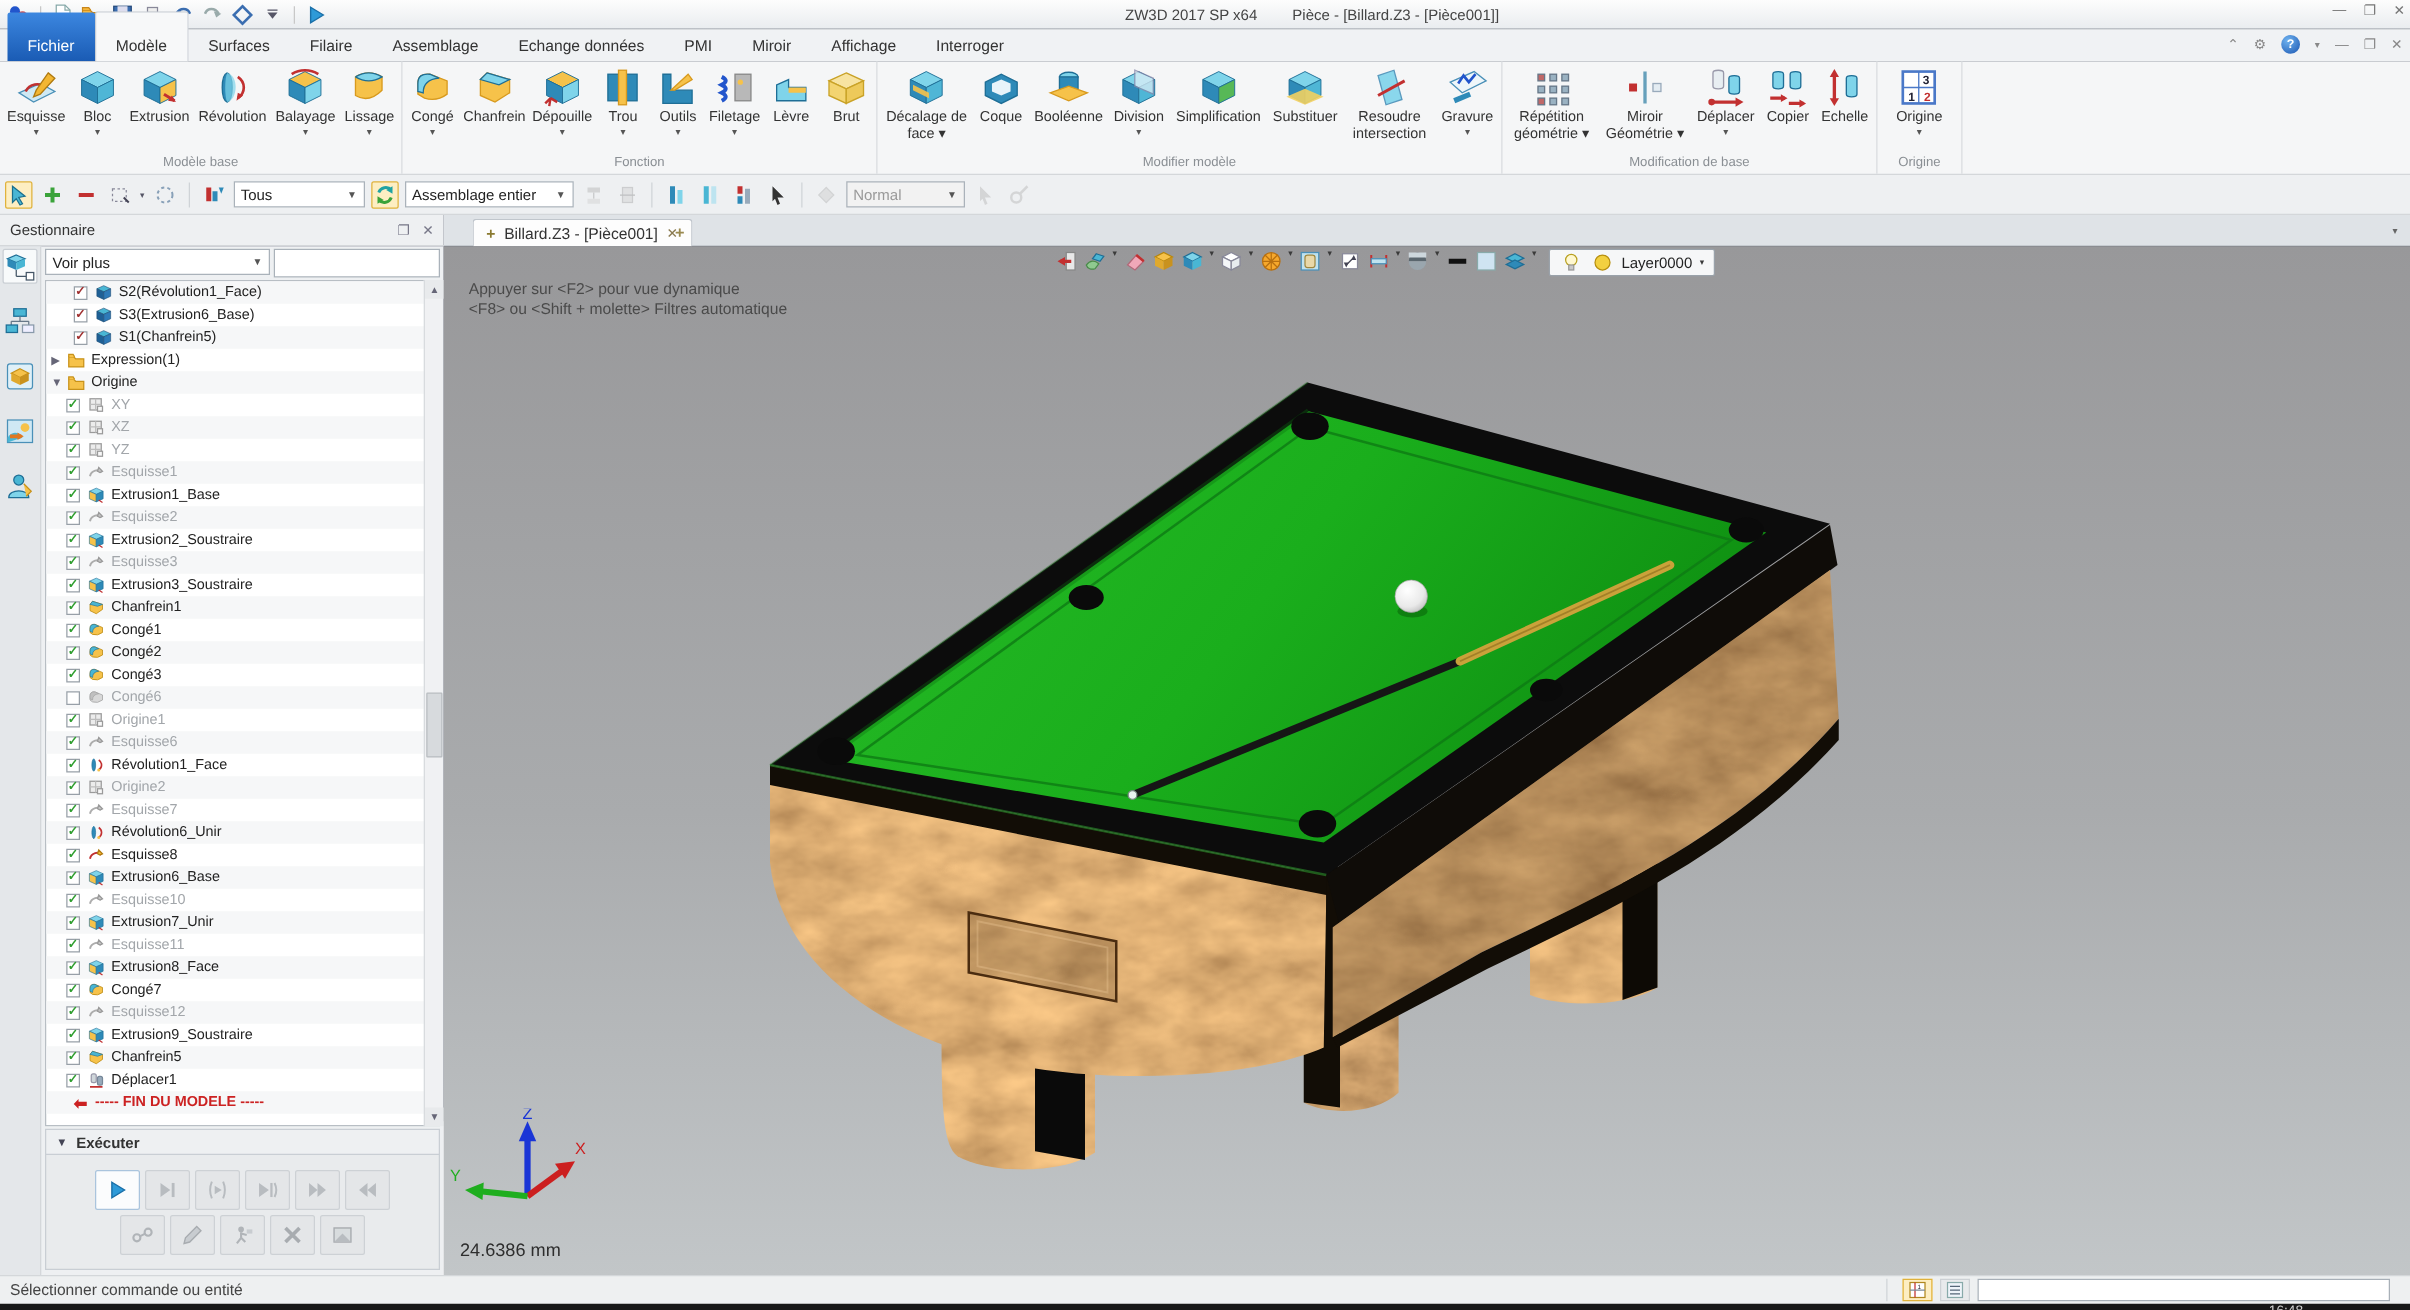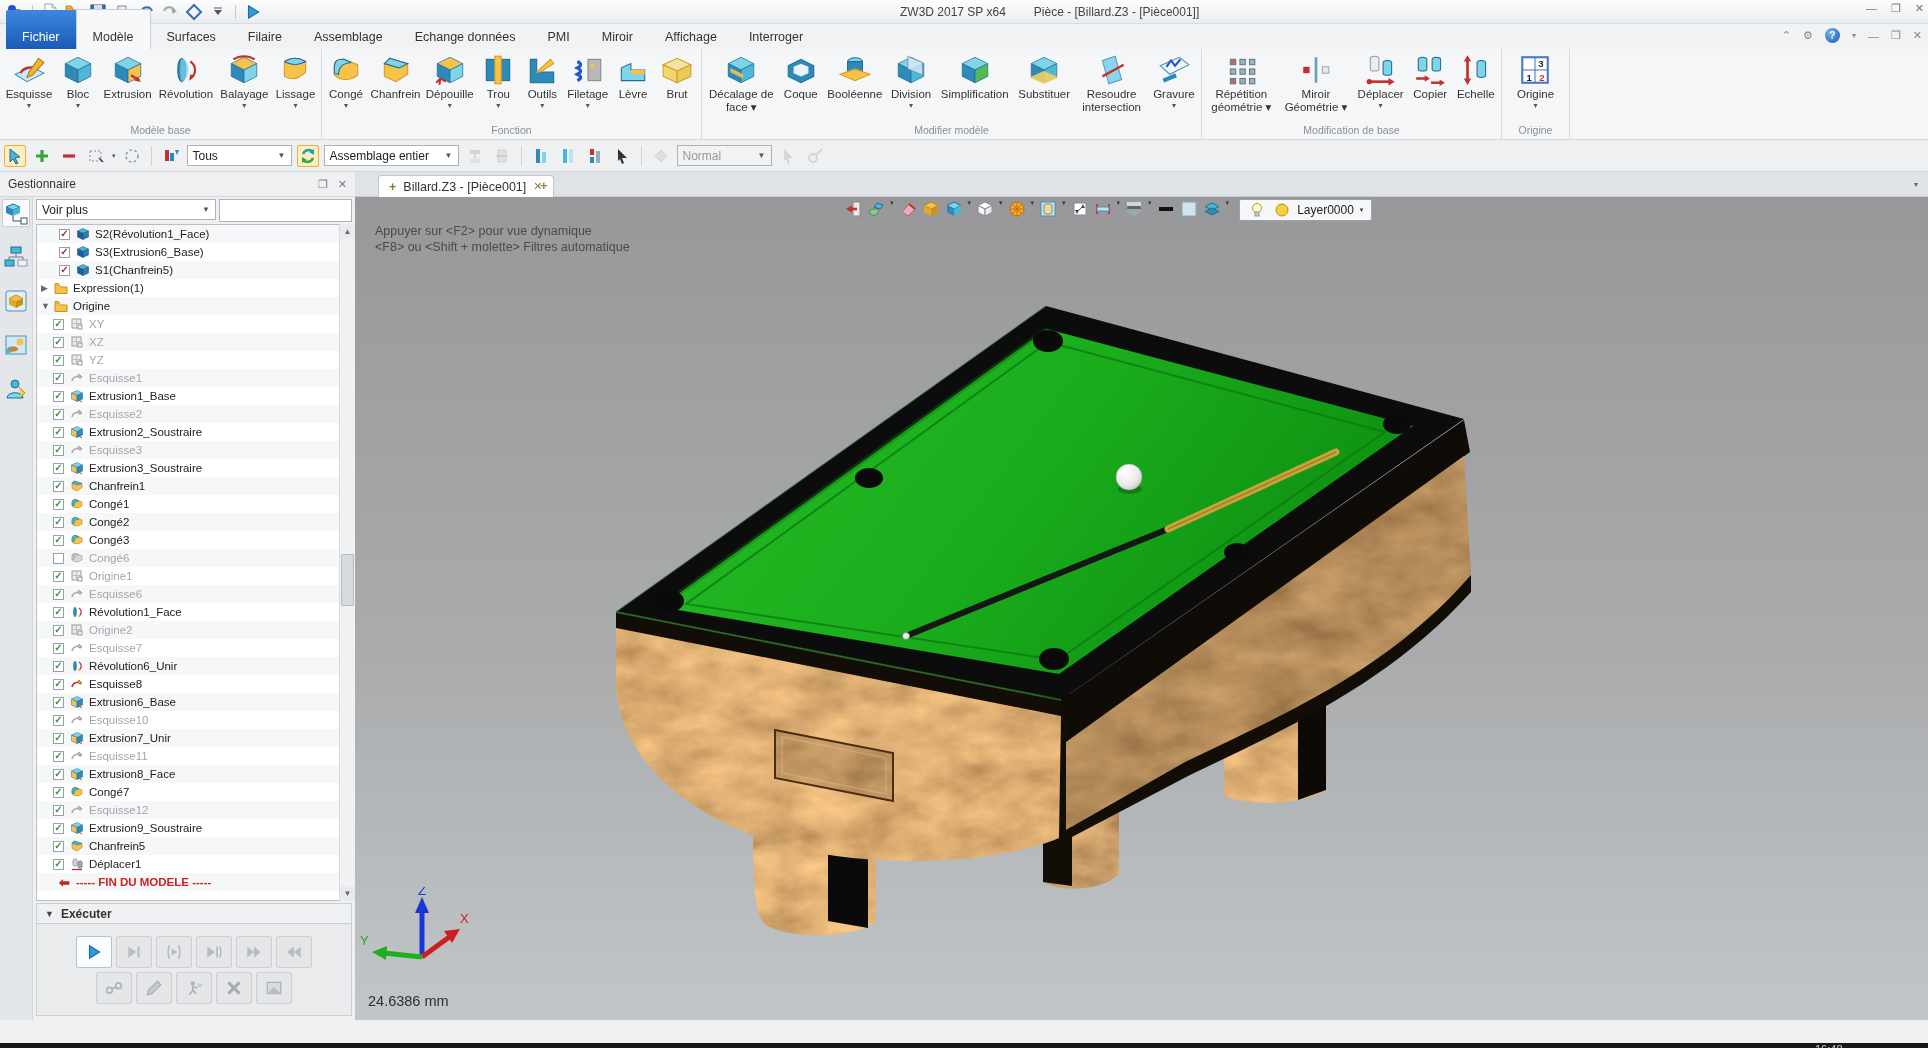--- a/index.html
+++ b/index.html
@@ -1309,17 +1309,40 @@
       <line x1="62" y1="70" x2="24" y2="66" stroke="#1fae1f" stroke-width="5"></line>
       <polygon points="12,65 27,59 26,73" fill="#1fae1f"></polygon>
       <text x="58" y="8" font-size="13" fill="#1a35d6" id="axZ">Z</text>
       <text x="100" y="36" font-size="13" fill="#cc1f1f" id="axX">X</text>
       <text x="0" y="58" font-size="13" fill="#1fae1f" id="axY">Y</text>
     </svg>
 
     <div class="vp-measure">24.6386 mm</div>
   </div>
 
+  <div class="statusbar">
+    <span class="msg">Sélectionner commande ou entité</span>
+    <div class="sb-right">
+      <div class="sb-vsep"></div>
+      <div class="sb-btn hl">
+        <svg viewBox="0 0 14 14">
+            <rect x="1" y="1" width="12" height="12" fill="#fff" stroke="#b08820"></rect>
+            <line x1="5" y1="1" x2="5" y2="13" stroke="#c23030"></line>
+            <line x1="1" y1="7" x2="13" y2="7" stroke="#7a8a9a"></line>
+            <text x="7" y="6" font-size="5" fill="#223">1</text>
+          </svg>
+      </div>
+      <div class="sb-btn">
+        <svg viewBox="0 0 14 14">
+            <rect x="1" y="1" width="12" height="12" fill="#eef4fa" stroke="#8aa"></rect>
+            <line x1="3" y1="4" x2="11" y2="4" stroke="#567"></line>
+            <line x1="3" y1="7" x2="11" y2="7" stroke="#567"></line>
+            <line x1="3" y1="10" x2="11" y2="10" stroke="#567"></line>
+          </svg>
+      </div>
+      <input class="sb-input" value="" style="">
+    </div>
+  </div>
 
   <div class="taskbar">
     <span class="clock">16:48</span>
   </div>
 </div>
 
 </body></html>

